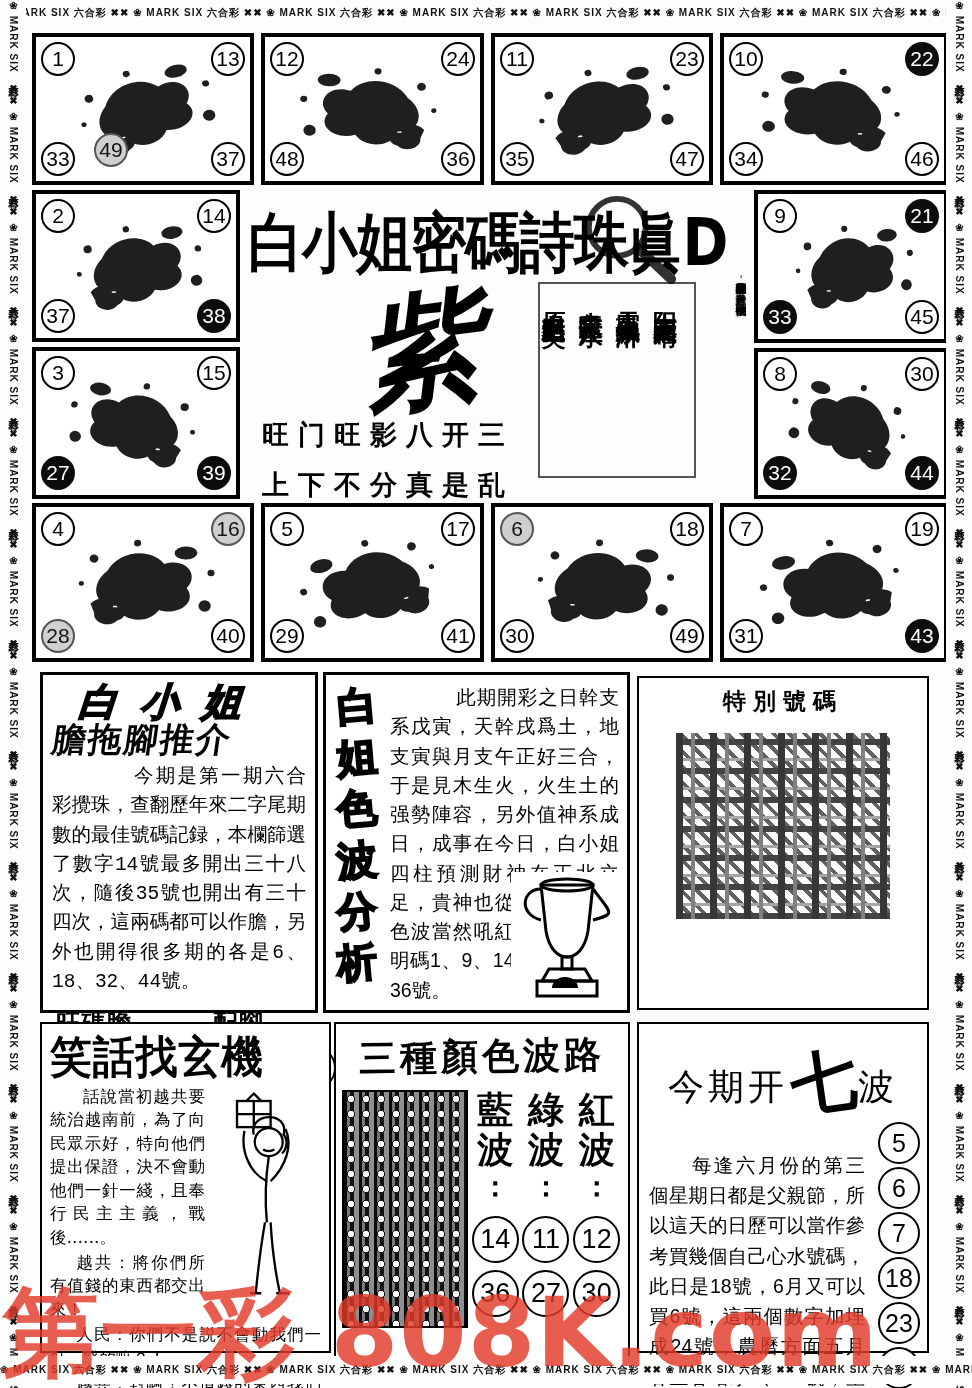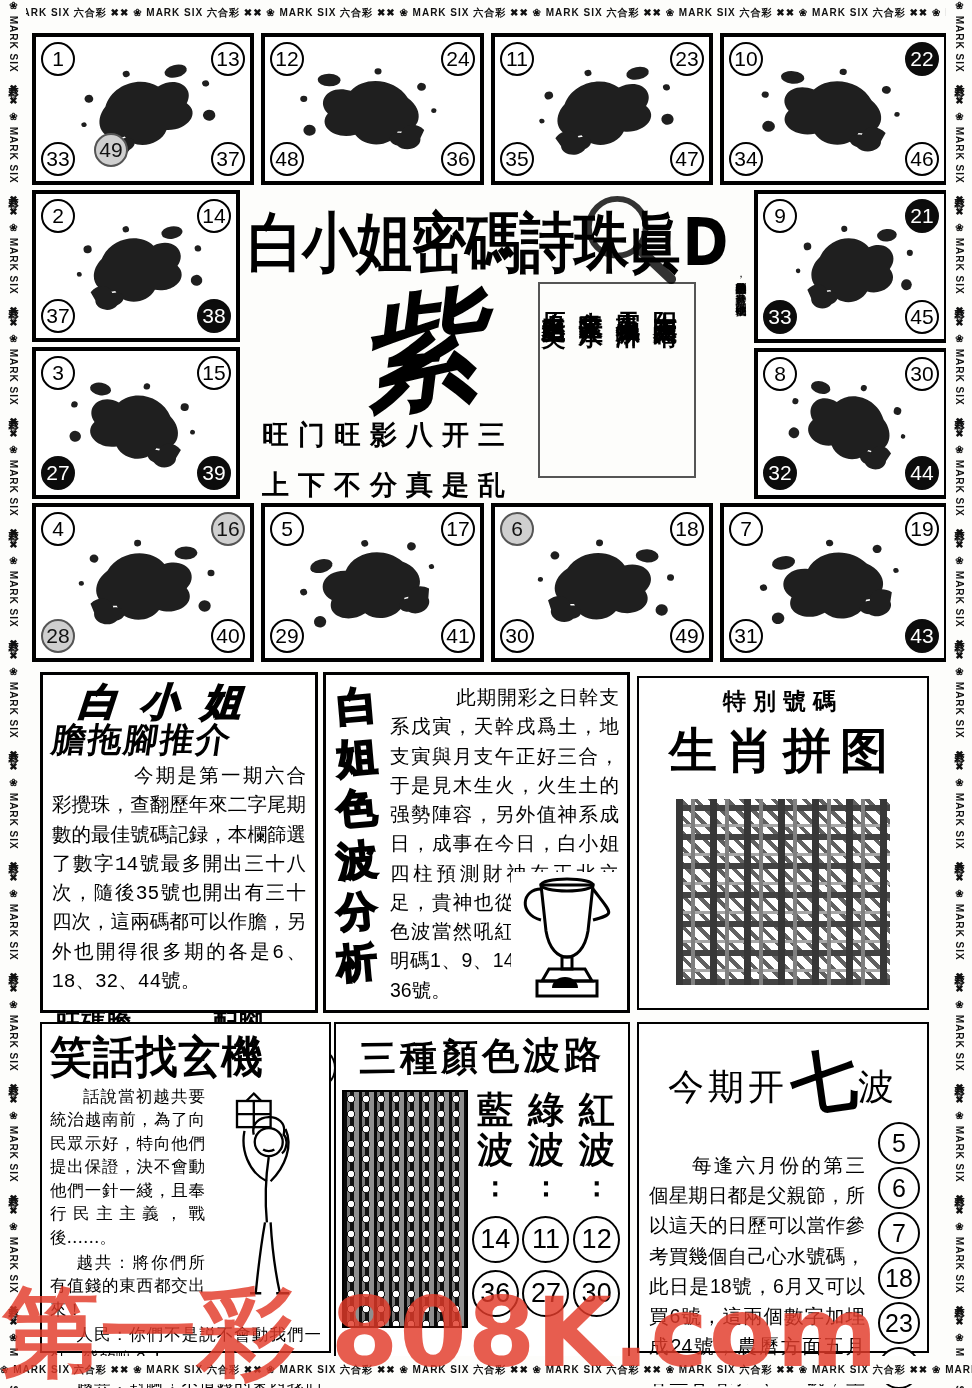--- a/index.html
+++ b/index.html
@@ -405,21 +405,20 @@
           <path d="M37,97 h36 l7,12 h-50 Z"></path>
           <rect x="25" y="109" width="60" height="15"></rect>
         </g>
         <path d="M40,116 a13,11 0 0 1 26,0 l-26,0 Z" fill="#000"></path>
       </svg>
     </div>
   </div>
 
   <div class="box box-zodiac">
     <div class="z-small">特別號碼</div>
-    <div class="z-big">生肖拼图</div>
     <div class="puzzle"></div>
   </div>
 
   <div class="box box-joke">
     <div class="joke-title">笑話找玄機</div>
     <div class="joke-lines">
       <div class="cartoon-wrap">
         <svg viewBox="0 0 120 230" width="112" height="224">
           <g fill="none" stroke="#000" stroke-width="2.5">
             <rect x="30" y="10" width="36" height="28"></rect>

